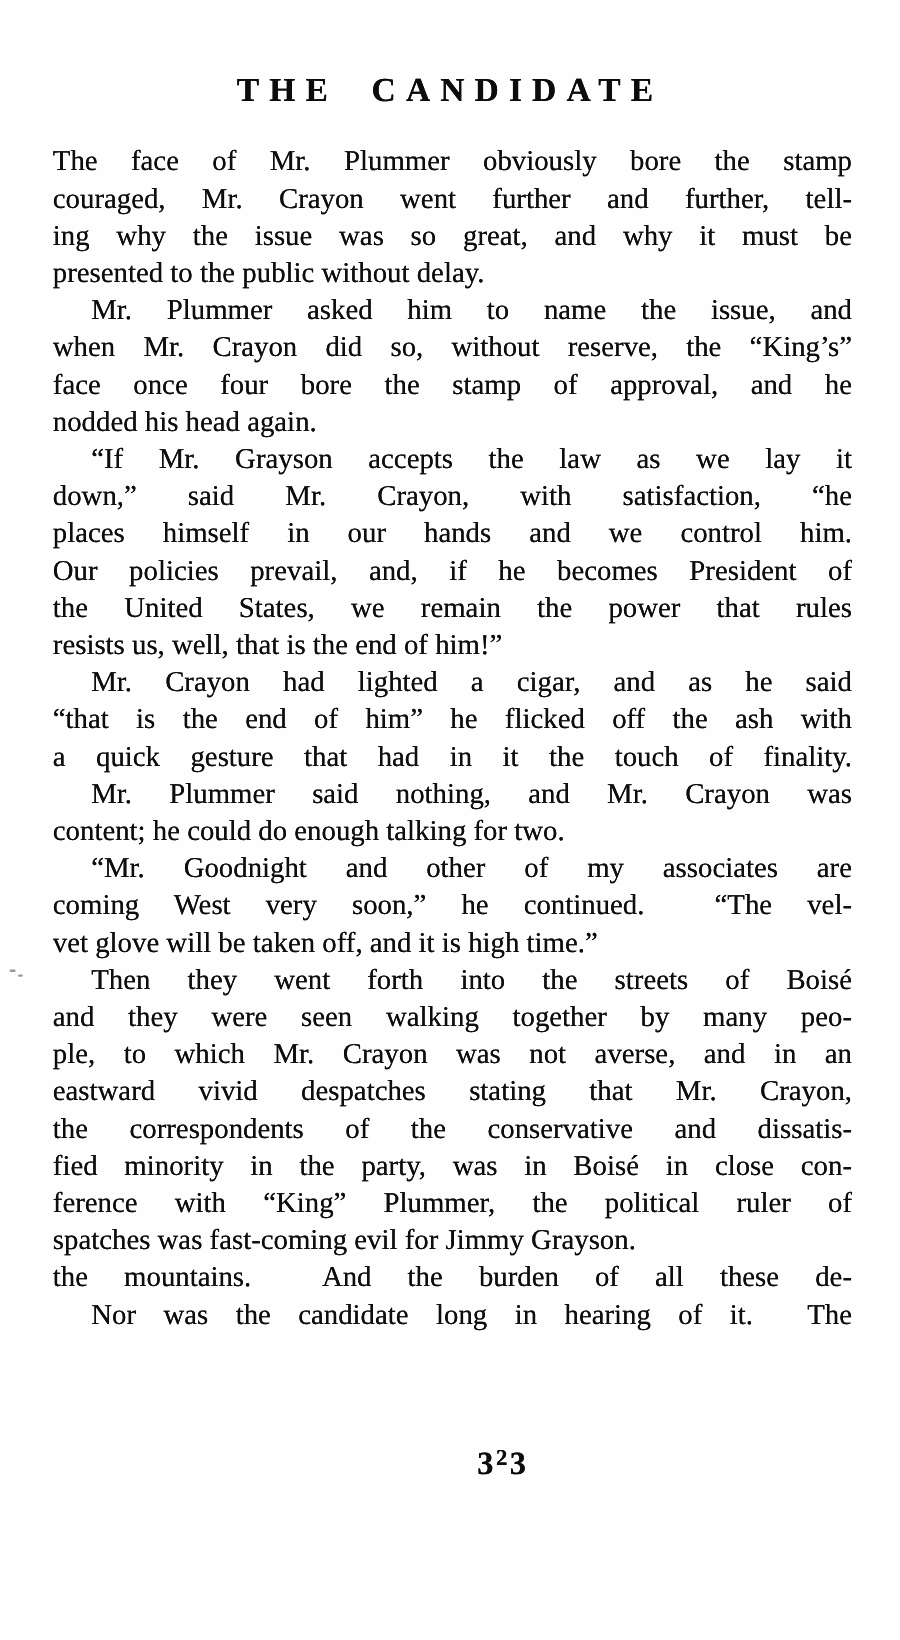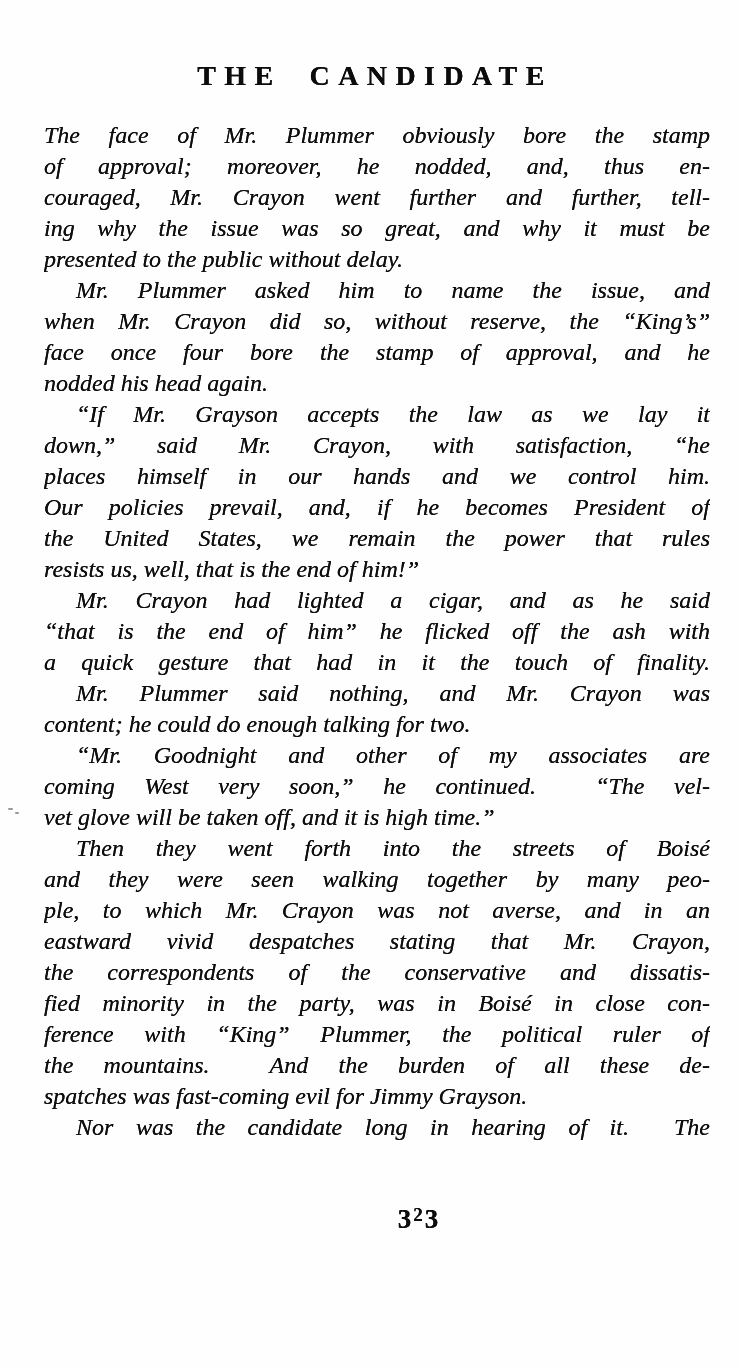--- a/index.html
+++ b/index.html
@@ -34,21 +34,21 @@
   }
   .body-text {
     position: absolute;
     top: 120px;
     left: 44px;
     width: 666px;
     font-size: 24px;
     line-height: 31px;
     text-shadow: 0 0 0.4px #141414;
   }
-  .paragraph { margin: 0; font-style: italic; }
+  .paragraph { margin: 0; }
   .line {
     height: 31px;
     overflow: hidden;
     white-space: normal;
   }
   .line.j {
     text-align: justify;
     text-align-last: justify;
   }
   .line.l {
@@ -85,21 +85,20 @@
 </head>
 <body>
 
 <div class="page">
 
   <h1 class="chapter-title">THE CANDIDATE</h1>
 
   <div class="body-text">
       <div class="paragraph">
         <div class="line j">The face of Mr. Plummer obviously bore the stamp</div>
-        <div class="line j">of approval; moreover, he nodded, and, thus en-</div>
         <div class="line j">couraged, Mr. Crayon went further and further, tell-</div>
         <div class="line j">ing why the issue was so great, and why it must be</div>
         <div class="line l">presented to the public without delay.</div>
       </div>
       <div class="paragraph">
         <div class="line j indent">Mr. Plummer asked him to name the issue, and</div>
         <div class="line j">when Mr. Crayon did so, without reserve, the “King’s”</div>
         <div class="line j">face once four bore the stamp of approval, and he</div>
         <div class="line l">nodded his head again.</div>
       </div>
@@ -126,22 +125,22 @@
         <div class="line l">vet glove will be taken off, and it is high time.”</div>
       </div>
       <div class="paragraph">
         <div class="line j indent">Then they went forth into the streets of Boisé</div>
         <div class="line j">and they were seen walking together by many peo-</div>
         <div class="line j">ple, to which Mr. Crayon was not averse, and in an</div>
         <div class="line j">eastward vivid despatches stating that Mr. Crayon,</div>
         <div class="line j">the correspondents of the conservative and dissatis-</div>
         <div class="line j">fied minority in the party, was in Boisé in close con-</div>
         <div class="line j">ference with “King” Plummer, the political ruler of</div>
+        <div class="line l">spatches was fast-coming evil for Jimmy Grayson.</div>
         <div class="line j">the mountains.&nbsp; And the burden of all these de-</div>
-        <div class="line l">spatches was fast-coming evil for Jimmy Grayson.</div>
       </div>
       <div class="paragraph">
         <div class="line j indent">Nor was the candidate long in hearing of it.&nbsp; The</div>
       </div>
     </div>
 
   <div class="speckle s1"></div>
   <div class="speckle s2"></div>
 
   <div class="page-number"><span>3</span><span class="raised">2</span><span>3</span></div>

